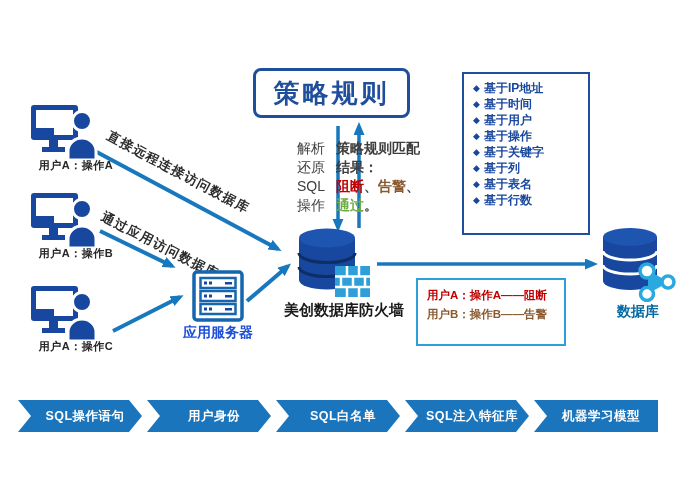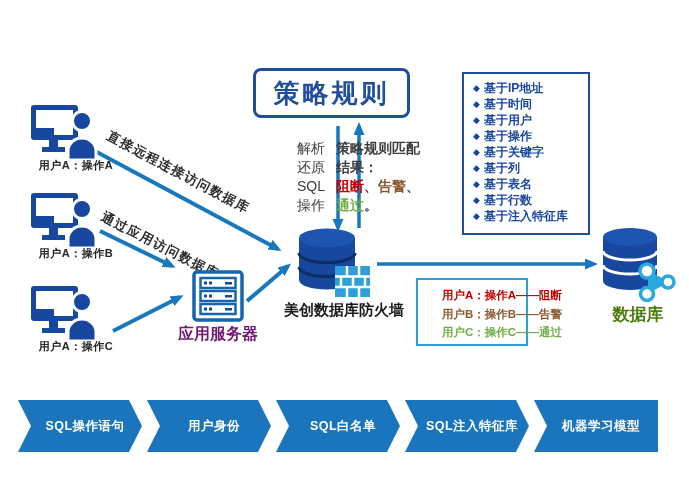--- a/index.html
+++ b/index.html
@@ -17,27 +17,27 @@
     display:flex;align-items:center;justify-content:center;font-size:26px;font-weight:600;color:#1F4E9C;letter-spacing:3px;background:#fff;}
 
   .parse-block{left:297px;top:139px;font-size:14px;line-height:19px;font-weight:400;color:#3d3d3d;}
   .match-block{left:336px;top:139px;font-size:14px;line-height:19px;font-weight:600;color:#3d3d3d;white-space:nowrap;}
 
   .rule-box{left:462px;top:72px;width:128px;height:163px;border:2.5px solid #1F4E9C;background:#fff;padding:7px 4px 0 9px;}
   .rule-item{font-size:12px;line-height:15px;font-weight:700;color:#17479E;white-space:nowrap;}
   .rule-bullet{font-size:9px;margin-right:4px;position:relative;top:-1px;}
 
   .fw-label{left:258px;top:301px;width:146px;text-align:right;font-size:15px;font-weight:700;color:#1a1a1a;}
-  .db-label{left:594px;top:303px;width:88px;text-align:center;font-size:17px;font-weight:700;color:#4d7c0f;}
-  .as-label{left:163px;top:324px;width:110px;text-align:center;font-size:16px;font-weight:700;color:#701a75;}
+  .db-label{left:594px;top:303px;width:88px;text-align:center;font-size:14px;font-weight:700;color:#0369a1;}
+  .as-label{left:163px;top:324px;width:110px;text-align:center;font-size:14px;font-weight:700;color:#1d4ed8;}
 
-  .result-box{left:416px;top:278px;width:112px;height:68px;border:2px solid #2E9FD9;background:#fff;padding:6px 0 0 24px;}
+  .result-box{left:416px;top:278px;width:150px;height:68px;border:2px solid #2E9FD9;background:#fff;padding:6px 0 0 9px;}
   .res-row{font-size:11.5px;line-height:18.5px;font-weight:700;white-space:nowrap;}
 
-  .banner{left:18px;top:400px;width:640px;height:52px;display:flex;gap:5px;}
+  .banner{left:18px;top:400px;width:640px;height:32px;display:flex;gap:5px;}
   .chev{flex:1;background:#1B75BC;color:#fff;font-size:12.5px;font-weight:700;letter-spacing:0.5px;
     display:flex;align-items:center;justify-content:center;padding-left:10px;white-space:nowrap;
     clip-path:polygon(0 0,calc(100% - 13px) 0,100% 50%,calc(100% - 13px) 100%,0 100%,13px 50%);}
   .chev.last{clip-path:polygon(0 0,100% 0,100% 100%,0 100%,13px 50%);}
 </style>
 </head>
 <body>
 
 <div class="canvas">
 
@@ -135,21 +135,20 @@
 
     <div class="abs rule-box">
       <div class="rule-item"><span class="rule-bullet">◆</span><span>基于IP地址</span></div>
       <div class="rule-item"><span class="rule-bullet">◆</span><span>基于时间</span></div>
       <div class="rule-item"><span class="rule-bullet">◆</span><span>基于用户</span></div>
       <div class="rule-item"><span class="rule-bullet">◆</span><span>基于操作</span></div>
       <div class="rule-item"><span class="rule-bullet">◆</span><span>基于关键字</span></div>
       <div class="rule-item"><span class="rule-bullet">◆</span><span>基于列</span></div>
       <div class="rule-item"><span class="rule-bullet">◆</span><span>基于表名</span></div>
       <div class="rule-item"><span class="rule-bullet">◆</span><span>基于行数</span></div>
-      <div class="rule-item"><span class="rule-bullet">◆</span><span>基于注入特征库</span></div>
     </div>
 
     <svg class="abs" style="left:296px;top:226px;" width="76" height="72" viewBox="0 0 76 72">
       <path d="M3,12 v42 a28,9.5 0 0 0 56,0 V12 Z" fill="#17479E"></path>
       <ellipse cx="31" cy="12" rx="28" ry="9.5" fill="#1D55B0"></ellipse>
       <path d="M3,27 a28,9.5 0 0 0 56,0" fill="none" stroke="#0E2F66" stroke-width="3"></path>
       <path d="M3,41 a28,9.5 0 0 0 56,0" fill="none" stroke="#0E2F66" stroke-width="3"></path>
       <g>
         <rect x="39" y="40" width="35" height="31" fill="#2E9FD9"></rect>
         <line x1="39" y1="50.5" x2="74" y2="50.5" stroke="#fff" stroke-width="2.5"></line>
@@ -161,21 +160,20 @@
         <line x1="69" y1="50.5" x2="69" y2="61" stroke="#fff" stroke-width="2.5"></line>
         <line x1="51" y1="61" x2="51" y2="71" stroke="#fff" stroke-width="2.5"></line>
         <line x1="63" y1="61" x2="63" y2="71" stroke="#fff" stroke-width="2.5"></line>
       </g>
     </svg>
     <div class="abs fw-label">美创数据库防火墙</div>
 
     <div class="abs result-box">
       <div class="res-row" style="color: rgb(192, 0, 0);">用户A：操作A——阻断</div>
       <div class="res-row" style="color: rgb(138, 90, 46);">用户B：操作B——告警</div>
-      <div class="res-row" style="color: rgb(112, 173, 71);">用户C：操作C——通过</div>
     </div>
 
     <svg class="abs" style="left:600px;top:226px;" width="84" height="76" viewBox="0 0 84 76">
       <path d="M3,11 v44 a27,9 0 0 0 54,0 V11 Z" fill="#17479E"></path>
       <ellipse cx="30" cy="11" rx="27" ry="9" fill="#1D55B0"></ellipse>
       <path d="M3,25 a27,9 0 0 0 54,0" fill="none" stroke="#fff" stroke-width="3"></path>
       <path d="M3,39 a27,9 0 0 0 54,0" fill="none" stroke="#fff" stroke-width="3"></path>
       <g>
         <path d="M48,45 L66,55 L48,67 Z" fill="#2AA8E0"></path>
         <line x1="48" y1="46" x2="66" y2="56" stroke="#2AA8E0" stroke-width="3"></line>

